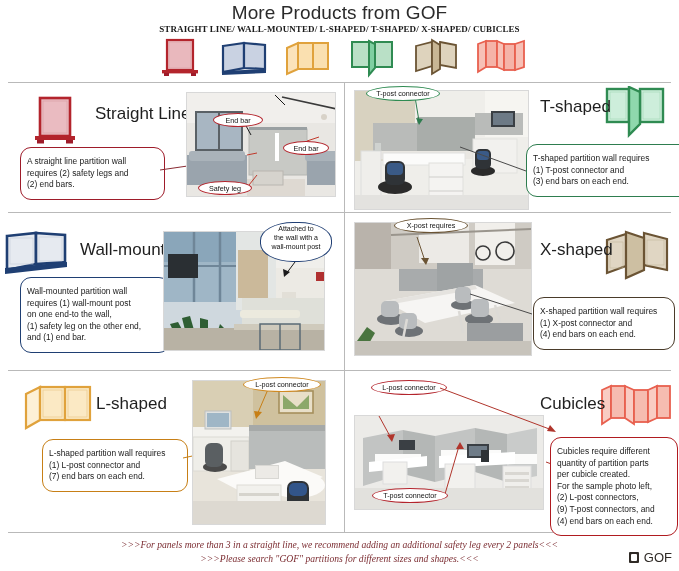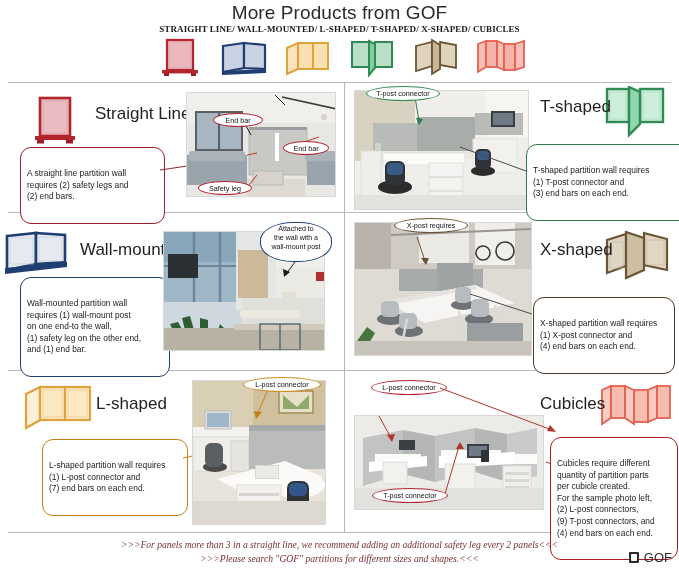--- a/index.html
+++ b/index.html
@@ -41,21 +41,21 @@
   }
   .photo {
     position:absolute; overflow:hidden; background:#cfcfcf;
     border:1px solid #d8d8d8;
   }
   .photo-inner { width:100%; height:100%; position:relative; }
 
   
   .callout {
     position:absolute; border-radius:11px; background:#fff;
-    font-size:8.4px; line-height:1.38; color:#1a1a1a; padding:20px 6px;
+    font-size:8.4px; line-height:1.38; color:#1a1a1a; padding:8px 6px;
     white-space:pre-line;
   }
   .callout.red    { border:1.4px solid #9e1c2a; }
   .callout.green  { border:1.4px solid #2e7d4f; }
   .callout.navy   { border:1.6px solid #1f3f73; }
   .callout.brown  { border:1.4px solid #4a3b2a; }
   .callout.orange { border:1.4px solid #c77f16; }
   .callout.crimson{ border:1.6px solid #b01b20; }
 
   

